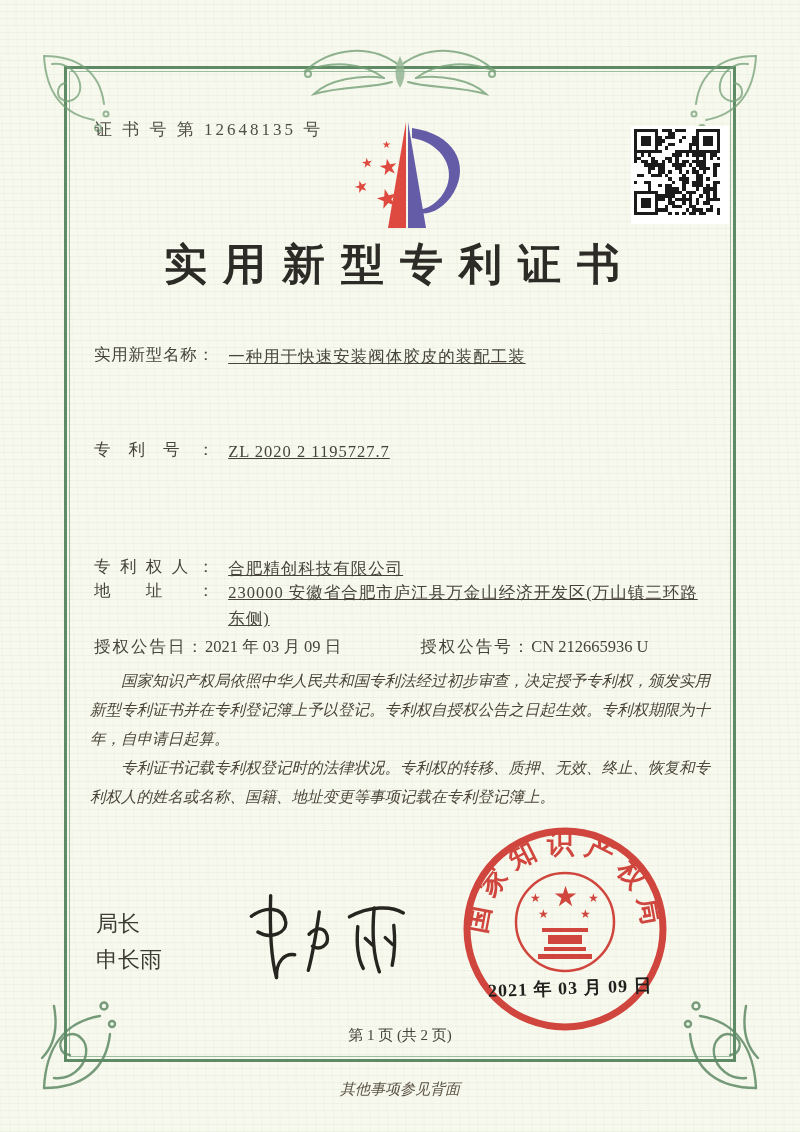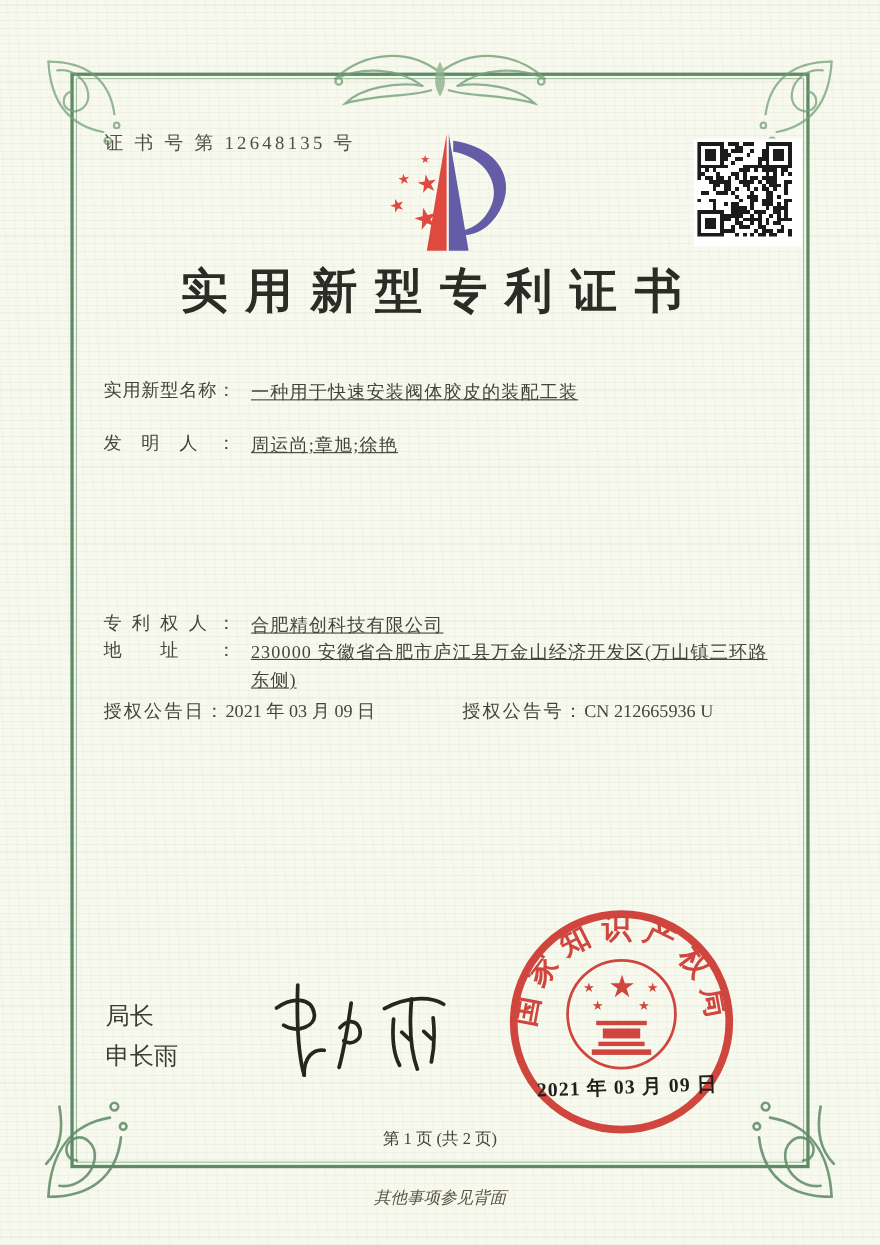--- a/index.html
+++ b/index.html
@@ -345,42 +345,46 @@
         </g>
       </svg>
   </div>
 
   <div class="title">实用新型专利证书</div>
 
   <div class="frow" style="top:344px">
     <span class="flabel">实用新型名称：</span>
     <span class="fvalue">一种用于快速安装阀体胶皮的装配工装</span>
   </div>
-  <div class="frow" style="top:392px">
-    <span class="flabel">发明人：</span>
-    <span class="fvalue">周运尚;章旭;徐艳</span>
+  <div class="frow" style="top:439px">
+    <span class="flabel">专利号：</span>
+    <span class="fvalue">ZL 2020 2 1195727.7</span>
   </div>
   <div class="frow" style="top:556px">
     <span class="flabel">专利权人：</span>
     <span class="fvalue">合肥精创科技有限公司</span>
   </div>
   <div class="frow" style="top:580px">
     <span class="flabel">地址：</span>
     <span class="fvalue">230000 安徽省合肥市庐江县万金山经济开发区(万山镇三环路东侧)</span>
   </div>
 
   <div class="authrow">
     <span class="auth-pair-left">
       <span class="auth-label">授权公告日：</span><span>2021 年 03 月 09 日</span>
     </span>
     <span>
       <span class="auth-label">授权公告号：</span><span>CN 212665936 U</span>
     </span>
   </div>
 
+  <div class="paras">
+    <p>国家知识产权局依照中华人民共和国专利法经过初步审查，决定授予专利权，颁发实用新型专利证书并在专利登记簿上予以登记。专利权自授权公告之日起生效。专利权期限为十年，自申请日起算。</p>
+    <p>专利证书记载专利权登记时的法律状况。专利权的转移、质押、无效、终止、恢复和专利权人的姓名或名称、国籍、地址变更等事项记载在专利登记簿上。</p>
+  </div>
 
   <div class="signer">
     <div>局长</div>
     <div>申长雨</div>
   </div>
 
   <svg class="signature" viewBox="0 0 210 110">
     <g stroke="#26251f" stroke-width="3.4" fill="none" stroke-linecap="round" stroke-linejoin="round">
       <path d="M60,16 C58,46 58,78 63,98"></path>
       <path d="M40,36 C55,26 72,28 74,42 C76,54 58,60 46,52"></path>

